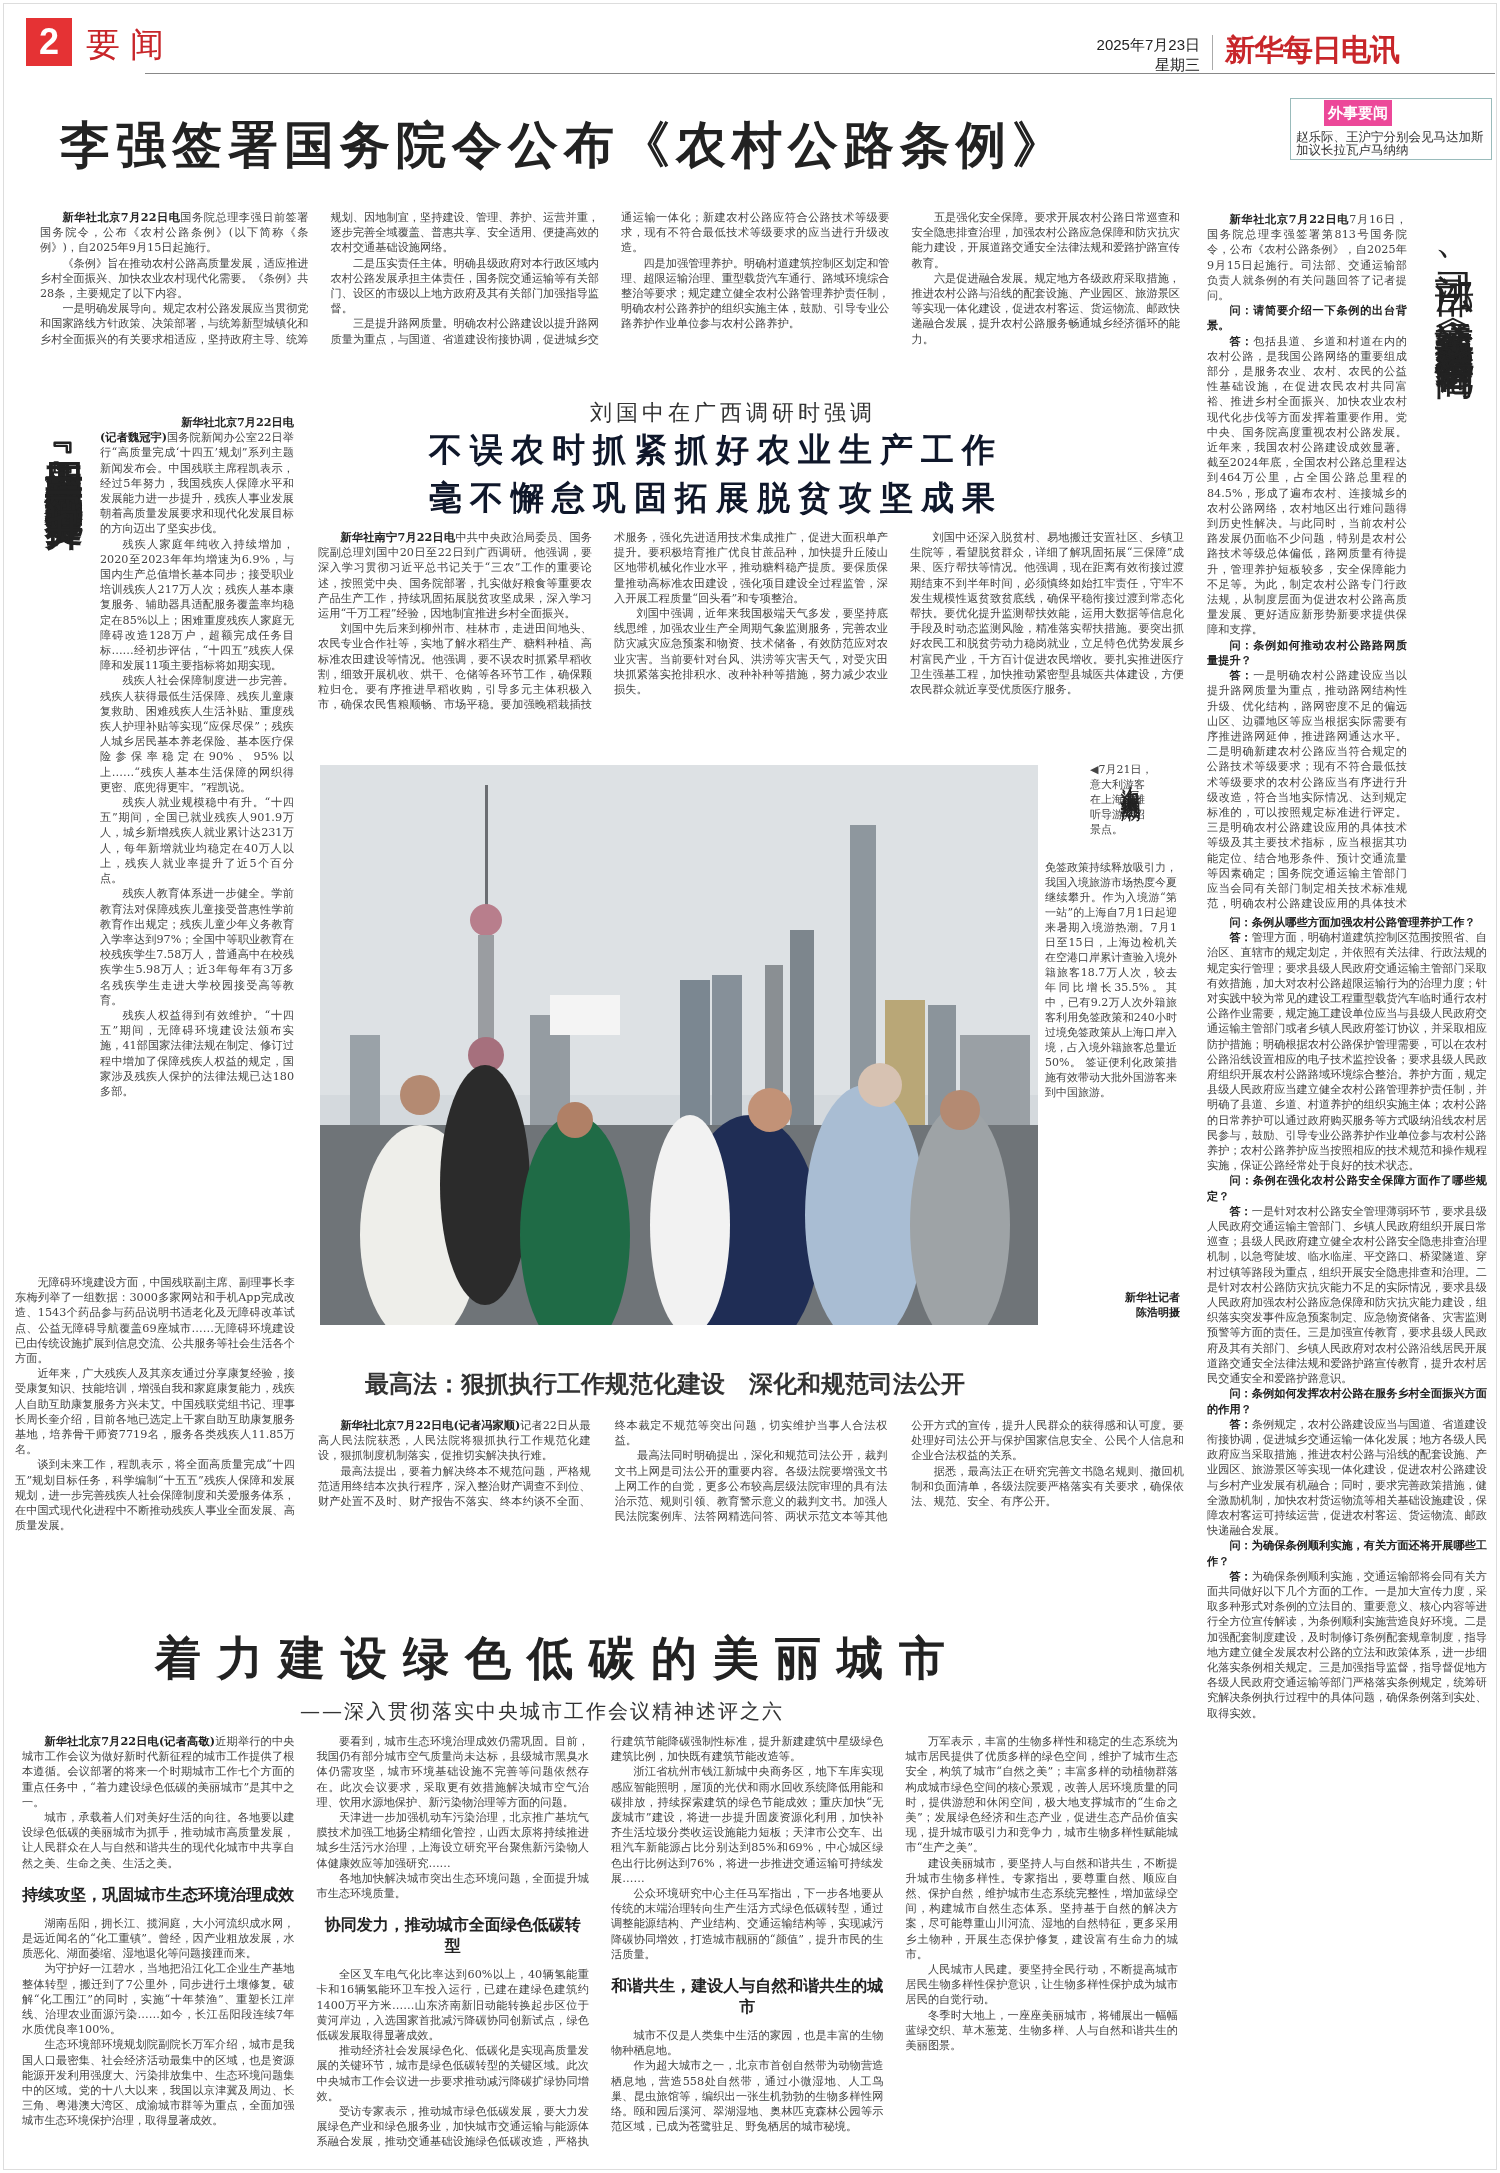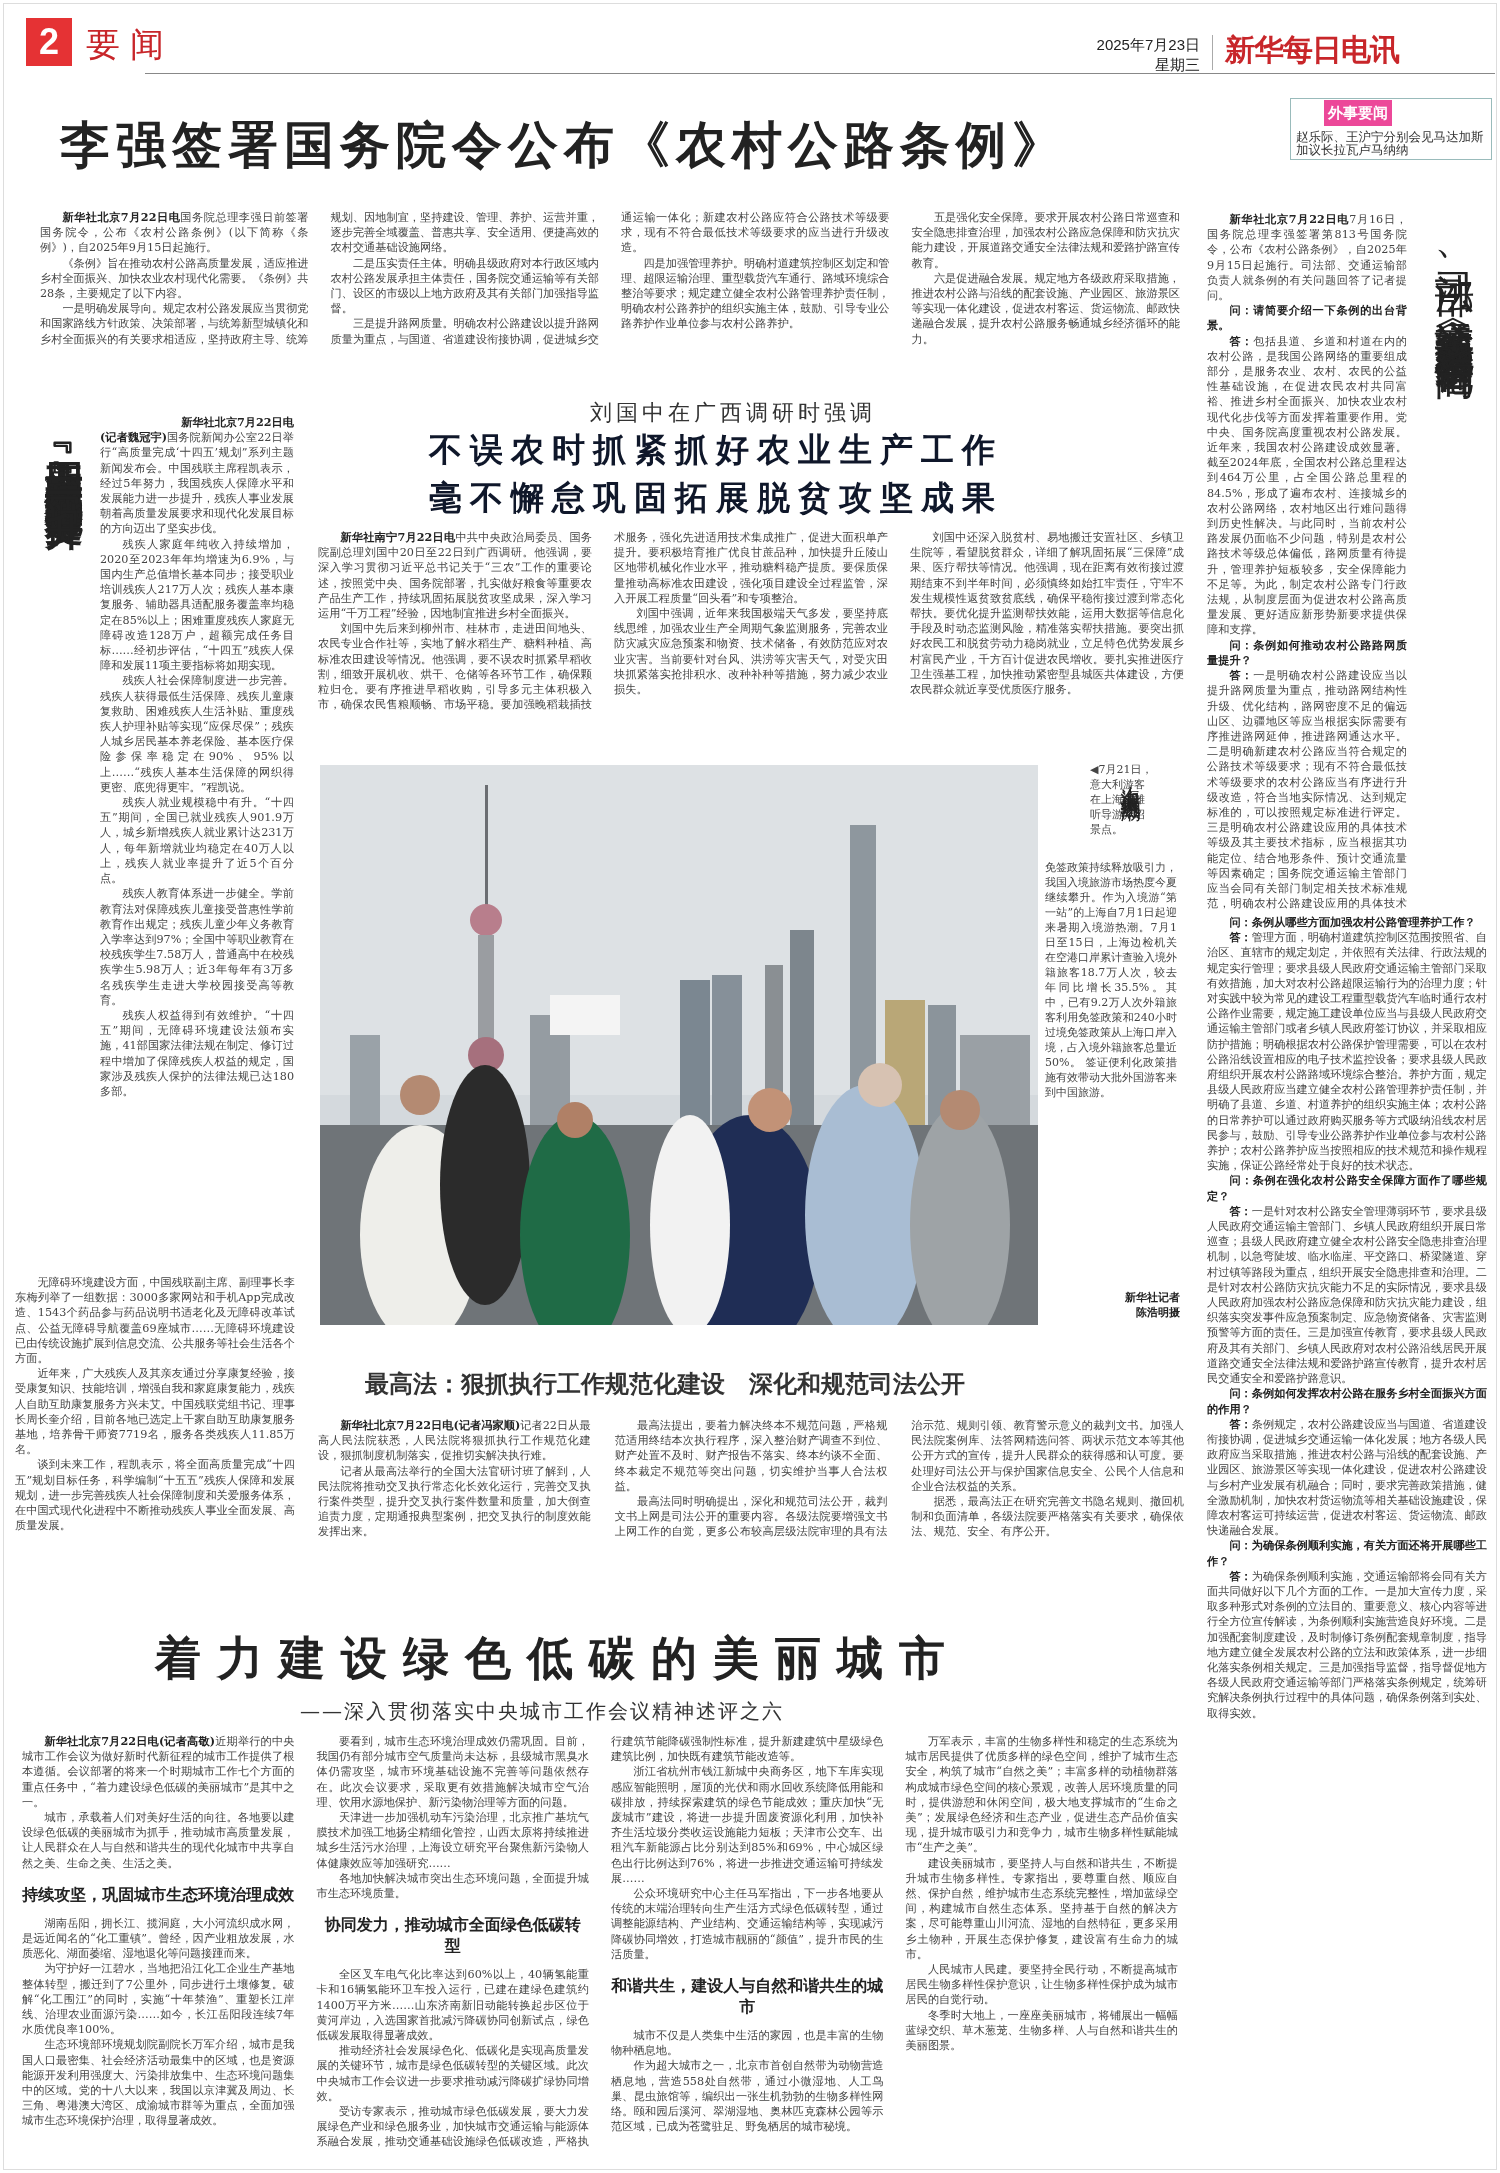--- a/index.html
+++ b/index.html
@@ -130,21 +130,20 @@
   <span>签证便利化政策措施有效带动大批外国游客来到中国旅游。</span>
 </div>
 <div class="abs caption" style="left:1090px;top:1290px;width:90px;text-align:right;font-weight:bold;color:#222;">
   <div>新华社记者</div>
   <div>陈浩明摄</div>
 </div>
 
 <div class="abs" style="left:365px;top:1368px;font:bold 24px 'DejaVu Serif',serif;color:#333;">最高法：狠抓执行工作规范化建设　深化和规范司法公开</div>
 <div class="abs body" style="left:318px;top:1418px;width:866px;height:175px;column-count:3;column-gap:24px;">
   <p><b>新华社北京7月22日电</b><b>(记者冯家顺)</b><span>记者22日从最高人民法院获悉，人民法院将狠抓执行工作规范化建设，狠抓制度机制落实，促推切实解决执行难。</span></p>
-  <p>记者从最高法举行的全国大法官研讨班了解到，人民法院将推动交叉执行常态化长效化运行，完善交叉执行案件类型，提升交叉执行案件数量和质量，加大倒查追责力度，定期通报典型案例，把交叉执行的制度效能发挥出来。</p>
   <p>最高法提出，要着力解决终本不规范问题，严格规范适用终结本次执行程序，深入整治财产调查不到位、财产处置不及时、财产报告不落实、终本约谈不全面、终本裁定不规范等突出问题，切实维护当事人合法权益。</p>
   <p>最高法同时明确提出，深化和规范司法公开，裁判文书上网是司法公开的重要内容。各级法院要增强文书上网工作的自觉，更多公布较高层级法院审理的具有法治示范、规则引领、教育警示意义的裁判文书。加强人民法院案例库、法答网精选问答、两状示范文本等其他公开方式的宣传，提升人民群众的获得感和认可度。要处理好司法公开与保护国家信息安全、公民个人信息和企业合法权益的关系。</p>
   <p>据悉，最高法正在研究完善文书隐名规则、撤回机制和负面清单，各级法院要严格落实有关要求，确保依法、规范、安全、有序公开。</p>
 </div>
 
 <div class="abs" style="left:155px;top:1628px;font:bold 46px 'DejaVu Serif',serif;color:#222;letter-spacing:16px;">着力建设绿色低碳的美丽城市</div>
 <div class="abs" style="left:300px;top:1698px;font-size:20px;color:#333;letter-spacing:2px;">——深入贯彻落实中央城市工作会议精神述评之六</div>
 <div class="abs body" style="left:22px;top:1734px;width:1156px;height:425px;column-count:4;column-gap:22px;column-fill:auto;">
   <p><b>新华社北京7月22日电</b><b>(记者高敬)</b><span>近期举行的中央城市工作会议为做好新时代新征程的城市工作提供了根本遵循。会议部署的将来一个时期城市工作七个方面的重点任务中，“着力建设绿色低碳的美丽城市”是其中之一。</span></p>
   <p>城市，承载着人们对美好生活的向往。各地要以建设绿色低碳的美丽城市为抓手，推动城市高质量发展，让人民群众在人与自然和谐共生的现代化城市中共享自然之美、生命之美、生活之美。</p>

